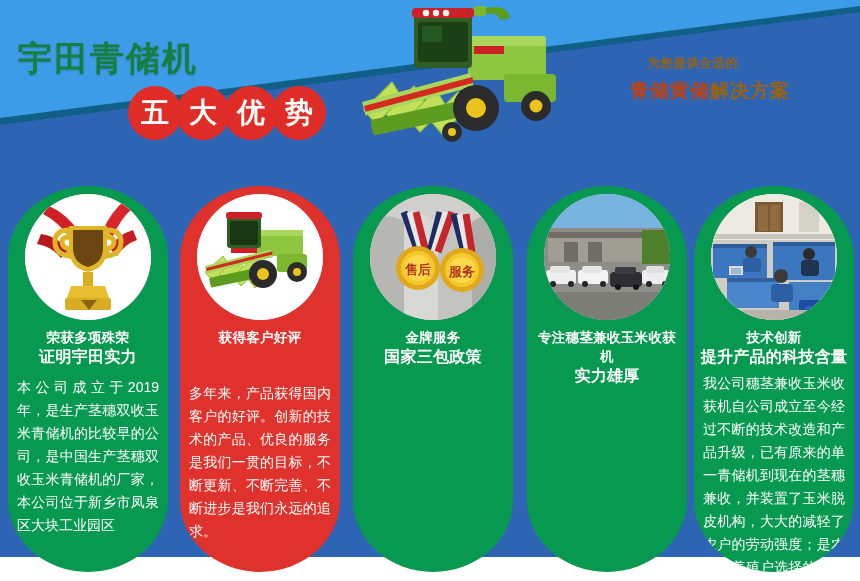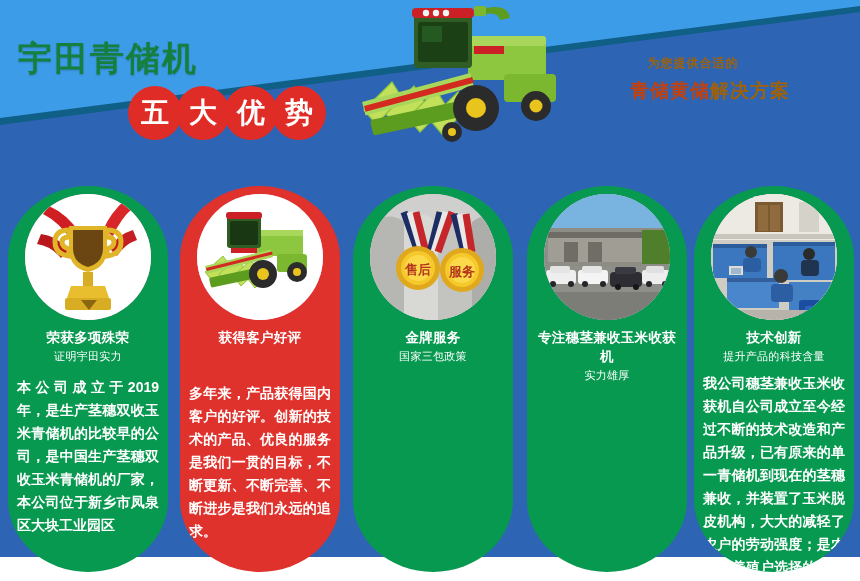--- a/index.html
+++ b/index.html
@@ -87,28 +87,28 @@
     width:126px; height:126px; border-radius:50%;
     overflow:hidden; background:#f9a8d4;
   }
   .card-photo svg { display:block; width:126px; height:126px; }
 
   .card-title {
     position:absolute; left:6px; right:6px; top:142px;
     text-align:center; color:#ffffff; font-weight:bold;
   }
   .card-title .l1 { display:block; font-size:13.5px; line-height:19px; letter-spacing:.3px; }
-  .card-title .l2 { display:block; font-size:11px; line-height:19px; letter-spacing:.3px; font-weight:normal; }
+  .card-title .l2 { display:block; font-size:16px; line-height:19px; letter-spacing:.3px; font-weight:bold; }
   .card-title.single .l1 { line-height:19px; }
 
   .card-body {
     position:absolute; left:9px; right:9px;
     color:#ffffff; font-size:14px; line-height:23px;
     text-align:justify; text-justify:inter-ideograph;
-    font-weight:bold;
+    font-weight:normal;
   }
   .card-body.t1 { top:190px; }
   .card-body.t2 { top:196px; }
   .card-body.t3 { top:186px; }
   .card-body.t4 { top:190px; }
   .card-body.t5 { top:186px; }
 </style>
 </head>
 <body>
 

